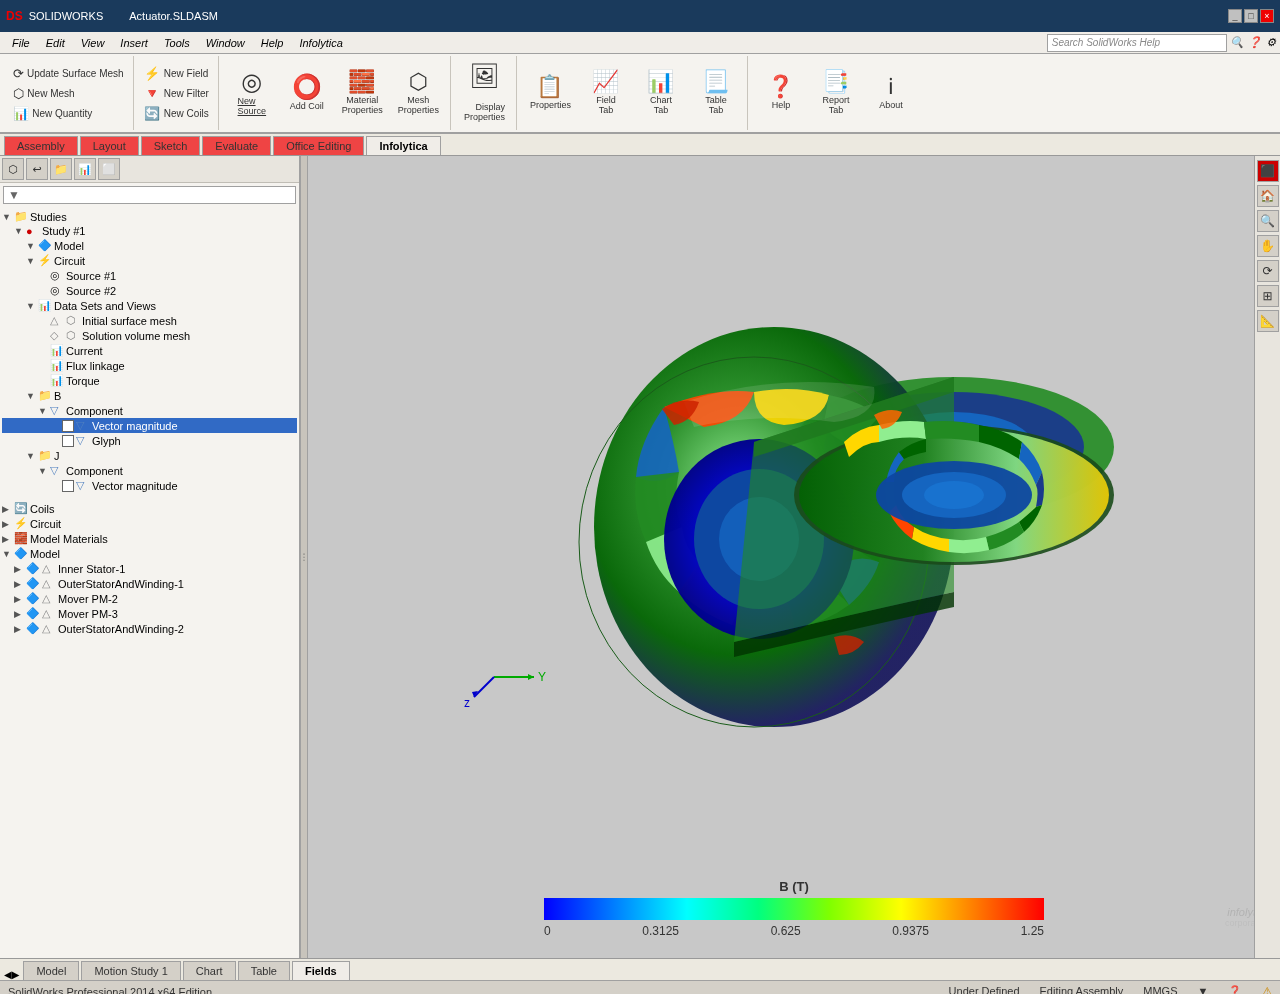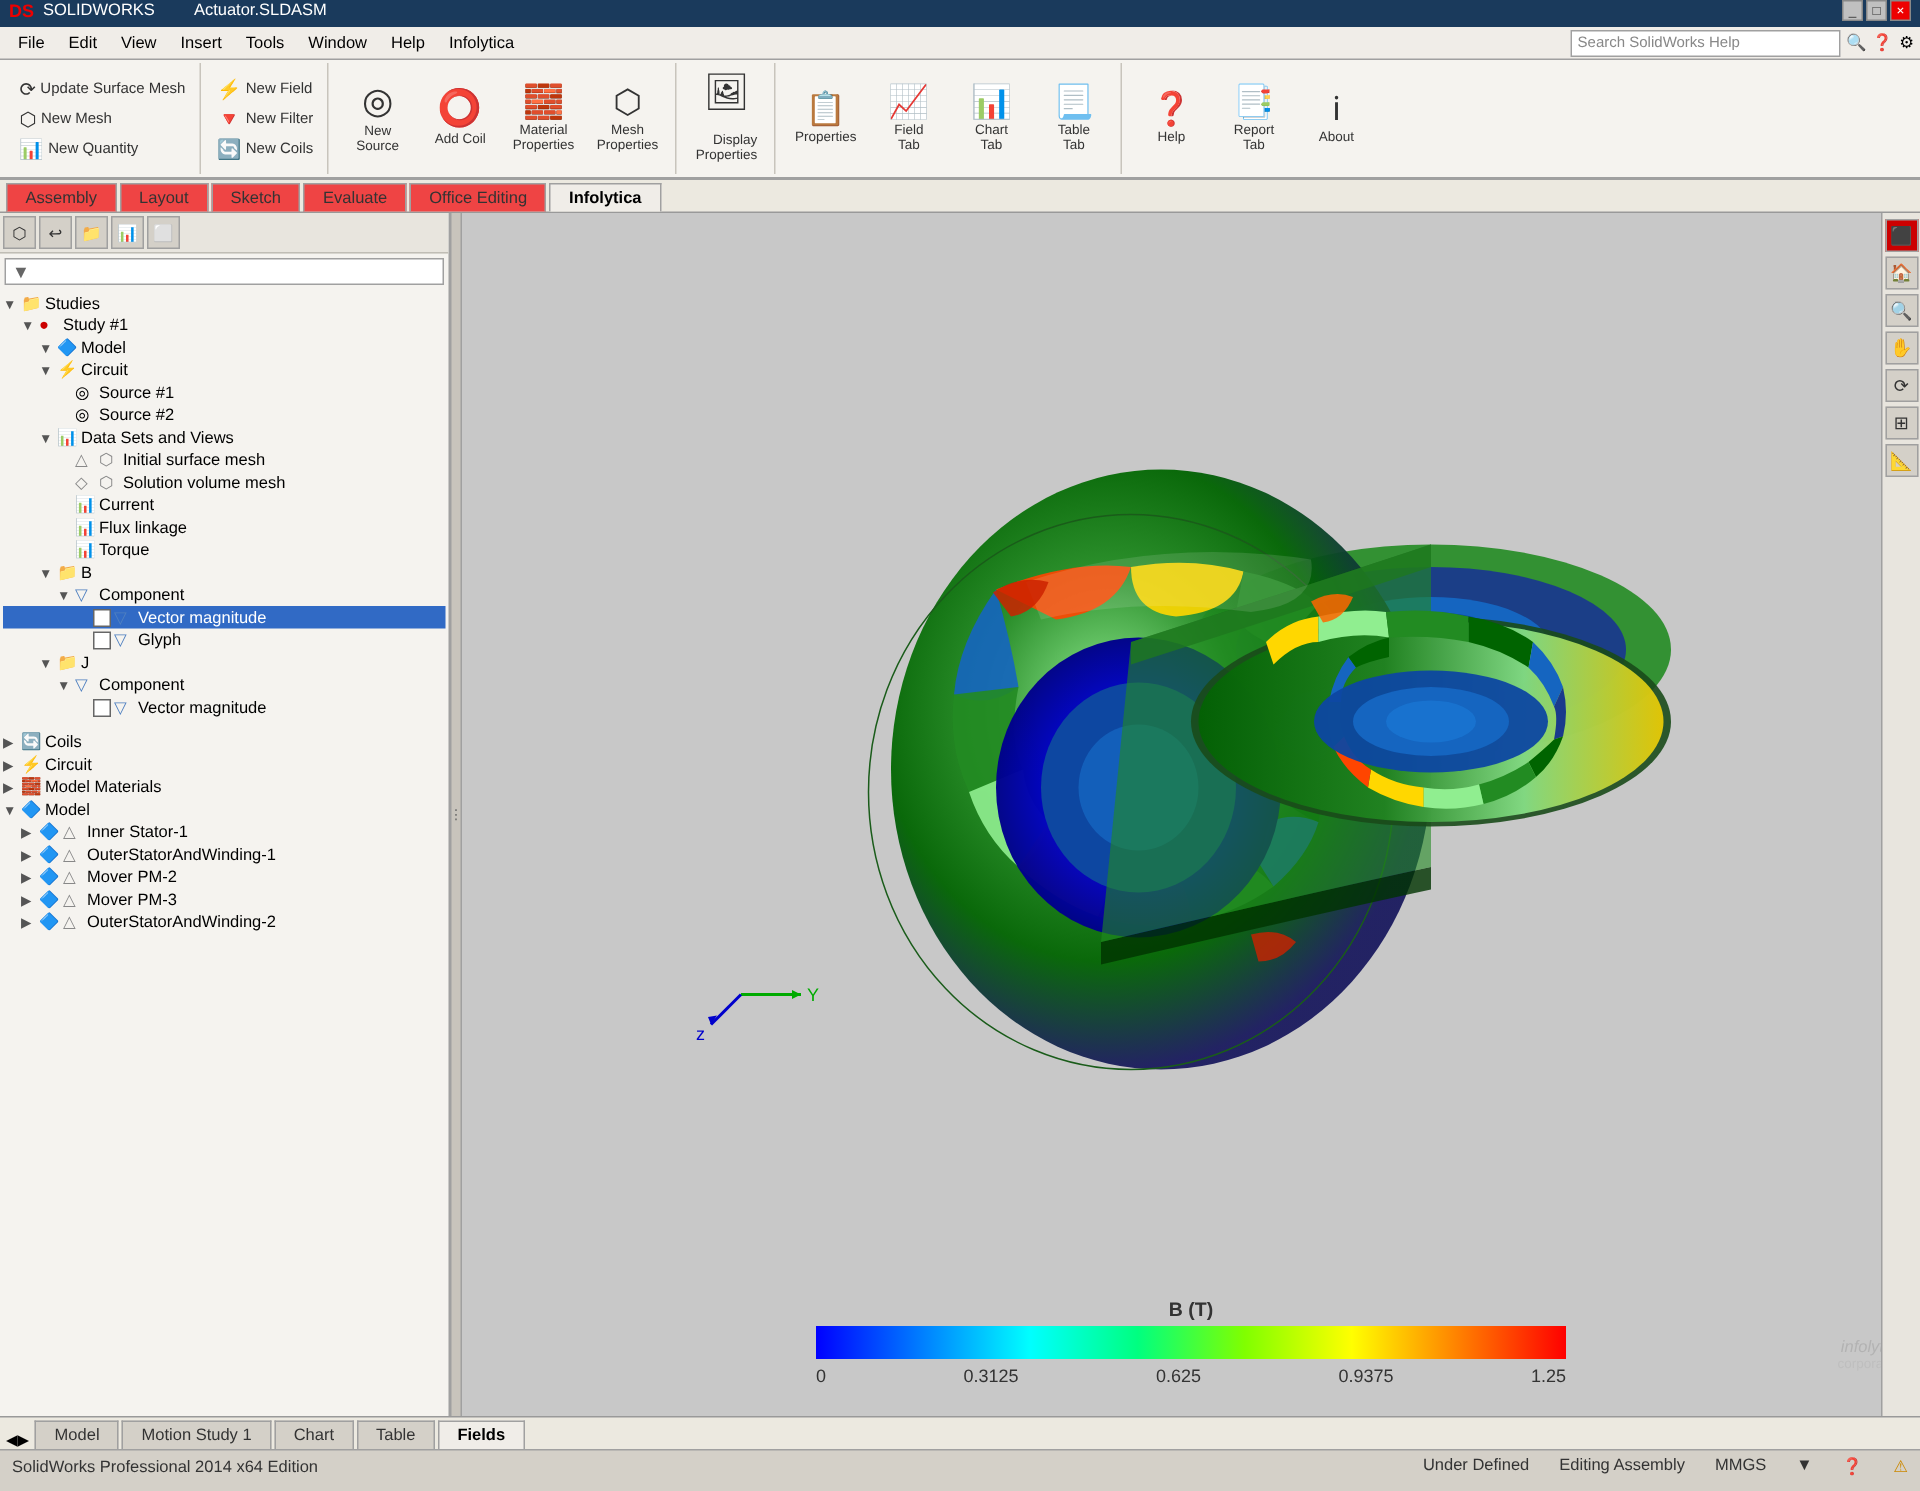--- a/index.html
+++ b/index.html
@@ -1,25 +1,25 @@
 <!DOCTYPE html>
 <html><head>
   <meta charset="utf-8">
   <style>
     * { margin: 0; padding: 0; box-sizing: border-box; }
     body { font-family: 'Segoe UI', Arial, sans-serif; font-size: 11px; background: #d4d0c8; width: 1280px; height: 994px; overflow: hidden; }
 
     
-    .title-bar { background: #1a3a5c; height: 18px; display: flex; align-items: flex-start; justify-content: space-between; padding: 0 6px; color: white; font-size: 11px; }
+    .title-bar { background: #1a3a5c; height: 32px; display: flex; align-items: center; justify-content: space-between; padding: 0 6px; color: white; font-size: 11px; }
     .title-bar-left { display: flex; align-items: center; gap: 6px; }
     .title-bar-right { display: flex; gap: 2px; }
     .title-btn { width: 14px; height: 14px; background: #c0c0c0; border: 1px solid #888; font-size: 9px; display: flex; align-items: center; justify-content: center; cursor: pointer; color: #333; }
 
     
-    .menu-bar { background: #f0ede8; height: 22px; display: flex; align-items: center; border-bottom: 1px solid #a0a0a0; padding: 0 4px; }
+    .menu-bar { background: #f0ede8; height: 22px; display: flex; align-items: center; border-bottom: 1px solid #a0a0a0; padding: 0 4px; font-style: italic; }
     .menu-item { padding: 2px 8px; font-size: 11px; cursor: pointer; color: #000; }
 
     
     .toolbar { background: #f5f3ef; border-bottom: 2px solid #a0a0a0; display: flex; align-items: stretch; min-height: 80px; padding: 2px 4px; gap: 2px; }
     .toolbar-group { display: flex; flex-direction: column; border-right: 1px solid #c8c4bc; padding: 2px 4px; gap: 1px; }
     .tb-btn-sm { display: flex; align-items: center; gap: 3px; padding: 1px 4px; cursor: pointer; font-size: 10px; color: #333; border: 1px solid transparent; background: transparent; white-space: nowrap; }
     .tb-btn-sm .icon-sm { font-size: 13px; }
 
     
     .tab-bar { background: #ece9e0; height: 22px; display: flex; align-items: flex-end; border-bottom: 1px solid #999; padding: 0 4px; }
@@ -149,21 +149,21 @@
     </div>
     <div class="tb-btn-sm">
       <span class="icon-sm">🔄</span>
       <span>New Coils</span>
     </div>
   </div>
 
   <div class="toolbar-group" style="flex-direction:row; align-items:center;">
     <div class="tb-btn-large">
       <span class="icon" style="font-size:24px;">◎</span>
-      <span style="font-size:9px;text-align:center;">New<br>Source</span>
+      <span style="font-size:9px;text-align:left;text-decoration:underline;">New<br>Source</span>
     </div>
     <div class="tb-btn-large">
       <span class="icon" style="font-size:24px;">⭕</span>
       <span style="font-size:9px;text-align:center;">Add Coil</span>
     </div>
     <div class="tb-btn-large">
       <span class="icon" style="font-size:22px;">🧱</span>
       <span style="font-size:9px;text-align:center;">Material<br>Properties</span>
     </div>
     <div class="tb-btn-large">

